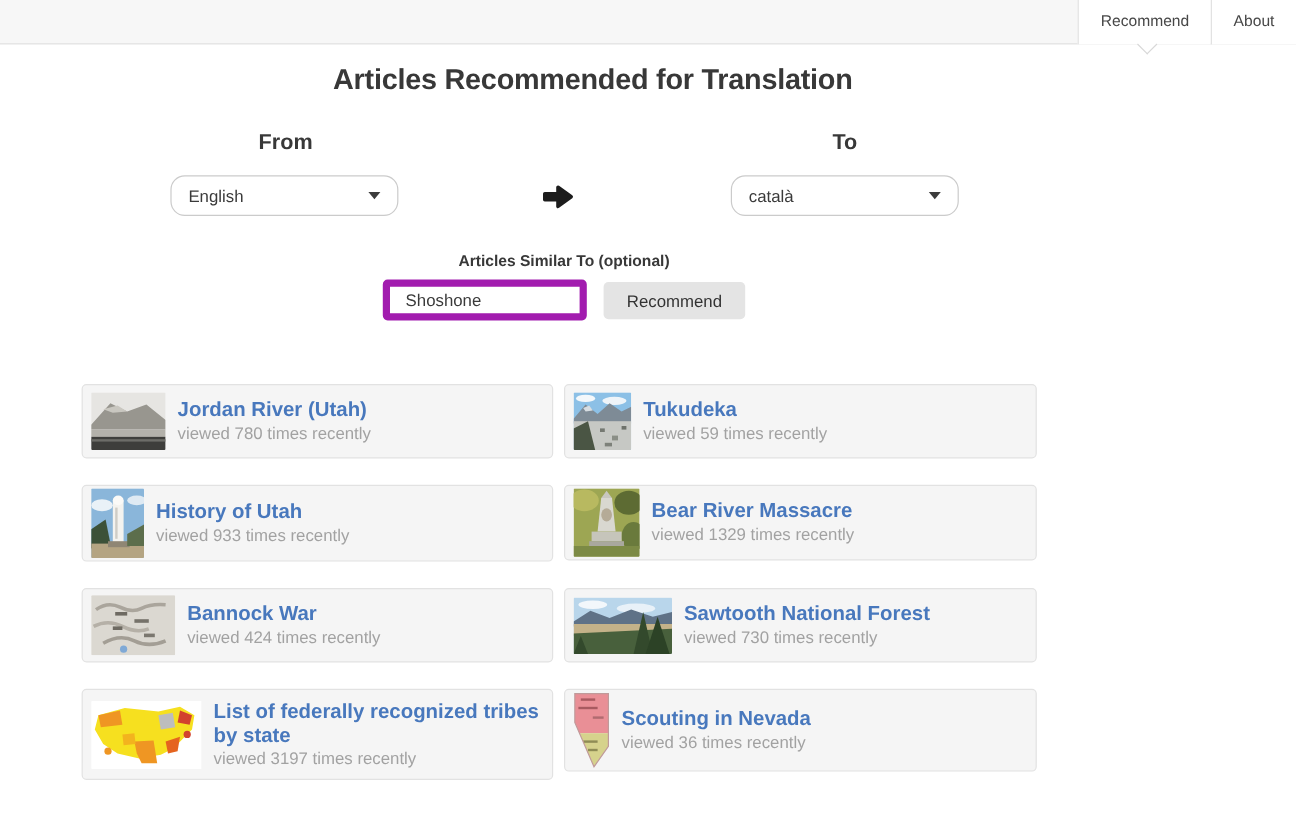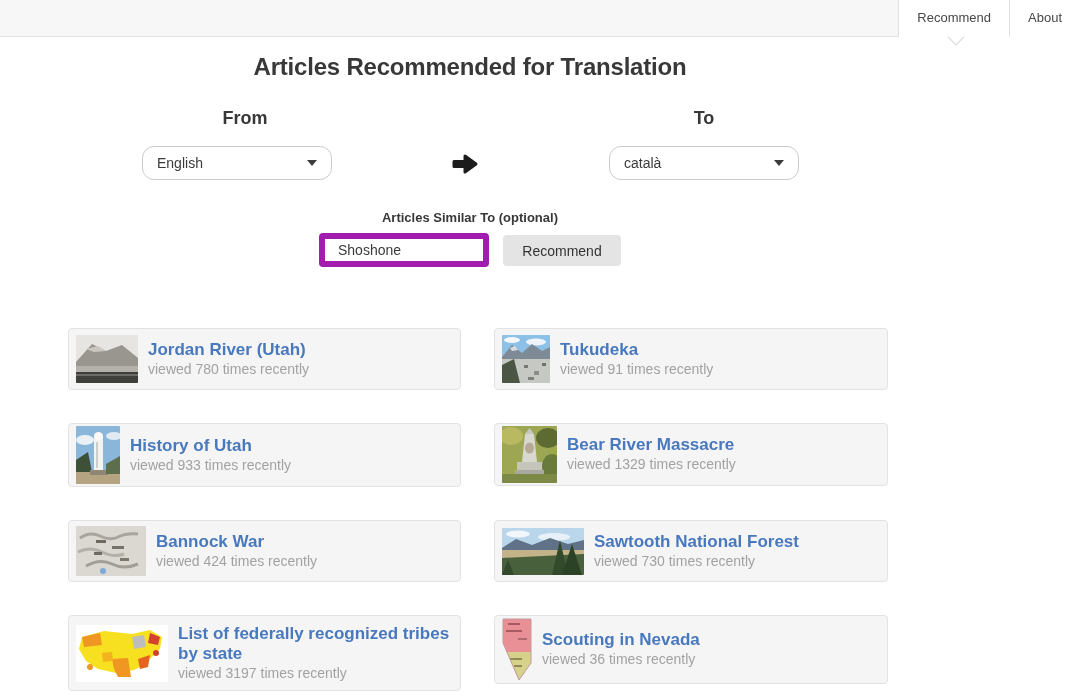--- a/index.html
+++ b/index.html
@@ -21,21 +21,21 @@
   }
   .caret-notch {
     position:absolute; top:31px; left:950px; width:11px; height:11px; background:#fff;
     border-right:1px solid #d8d8d8; border-bottom:1px solid #d8d8d8;
     transform:rotate(45deg); z-index:2;
   }
 
   
   .page-title {
     position:absolute; top:53px; left:0; width:940px; text-align:center;
-    font-size:24px; font-weight:bold; color:#383838; letter-spacing:-0.2px;
+    font-size:24px; font-weight:bold; color:#383838; letter-spacing:-0.2px;padding-left:24px;
   }
   .col-label {
     position:absolute; top:108px; width:190px; text-align:center;
     font-size:18px; font-weight:bold; color:#383838;
   }
   .select {
     position:absolute; top:146px; width:190px; height:34px; box-sizing:border-box;
     background:#fff; border:1px solid #cbcbcb; border-radius:12px;
     display:flex; align-items:center; justify-content:space-between;
     padding:0 14px; font-size:14px; color:#3a3a3a; cursor:pointer;
@@ -56,23 +56,23 @@
     font-family:inherit; outline:none;
   }
   .recommend-btn {
     position:absolute; top:235px; left:503px; width:118px; height:31px;
     background:#e4e4e4; border:none; border-radius:4px; font-size:14px;
     color:#333; font-family:inherit; cursor:pointer;
   }
 
   
   .cards {
-    position:absolute; top:328px; left:68px; width:796px;
+    position:absolute; top:320px; left:68px; width:796px;
     display:grid; grid-template-columns:393px 394px;
-    column-gap:9px; row-gap:22px; align-items:start;gap:33px;
+    column-gap:9px; row-gap:22px; align-items:start;
   }
   .card {
     box-sizing:border-box; min-height:62px; background:#f5f5f5;
     border:1px solid #e2e2e2; border-radius:4px;
     display:flex; align-items:center; gap:10px;
     padding:2px 10px 2px 7px; cursor:pointer;
   }
   .thumb { flex:0 0 auto; display:block; border-radius:1px; }
   .card-text { display:flex; flex-direction:column; justify-content:center; padding:6px 0; }
   .card-title {
@@ -87,21 +87,21 @@
 <div class="navbar">
   <div class="tabs">
     <div class="tab">Recommend</div>
     <div class="tab">About</div>
   </div>
 </div>
 <div class="caret-notch"></div>
 
 <div class="page-title">Articles Recommended for Translation</div>
 
-<div class="col-label" style="left:150px">From</div>
+<div class="col-label" style="left:143px">From</div>
 <div class="col-label" style="left:609px">To</div>
 
 <div class="select" style="left:142px">
   <span>English</span>
   <span class="chevron"></span>
 </div>
 
 <div class="big-arrow">
   <svg width="28" height="26" viewBox="0 0 28 26">
     <polygon points="3,10.5 14,10.5 14,5 25,13 14,21 14,15.5 3,15.5" fill="#1c1c1c" stroke="#1c1c1c" stroke-width="3" stroke-linejoin="round"></polygon>
@@ -145,21 +145,21 @@
       <polygon points="8,13 13,11 16,15 10,16" fill="#d7dde2"></polygon>
       <rect y="24" width="48" height="24" fill="#c6c8c4"></rect>
       <polygon points="0,30 12,24 18,48 0,48" fill="#4a5544"></polygon>
       <rect x="22" y="30" width="4" height="3" fill="#757972"></rect>
       <rect x="32" y="36" width="5" height="4" fill="#8a8e86"></rect>
       <rect x="40" y="28" width="4" height="3" fill="#6e726b"></rect>
       <rect x="26" y="42" width="6" height="3" fill="#7d817a"></rect>
     </svg>
     <div class="card-text">
       <a class="card-title">Tukudeka</a>
-      <span class="card-views">viewed 91 times recently</span>
+      <span class="card-views">viewed 59 times recently</span>
     </div>
   </div>
 
   <div class="card">
     <svg class="thumb" width="44" height="58" viewBox="0 0 44 58">
       <rect width="44" height="58" fill="#8ab6da"></rect>
       <ellipse cx="9" cy="14" rx="9" ry="5" fill="#e9f1f7"></ellipse>
       <ellipse cx="38" cy="10" rx="8" ry="4" fill="#dfeaf3"></ellipse>
       <rect x="18" y="10" width="9" height="36" fill="#f4f3ef"></rect>
       <ellipse cx="22.5" cy="10" rx="4.5" ry="4" fill="#fbfaf7"></ellipse>

